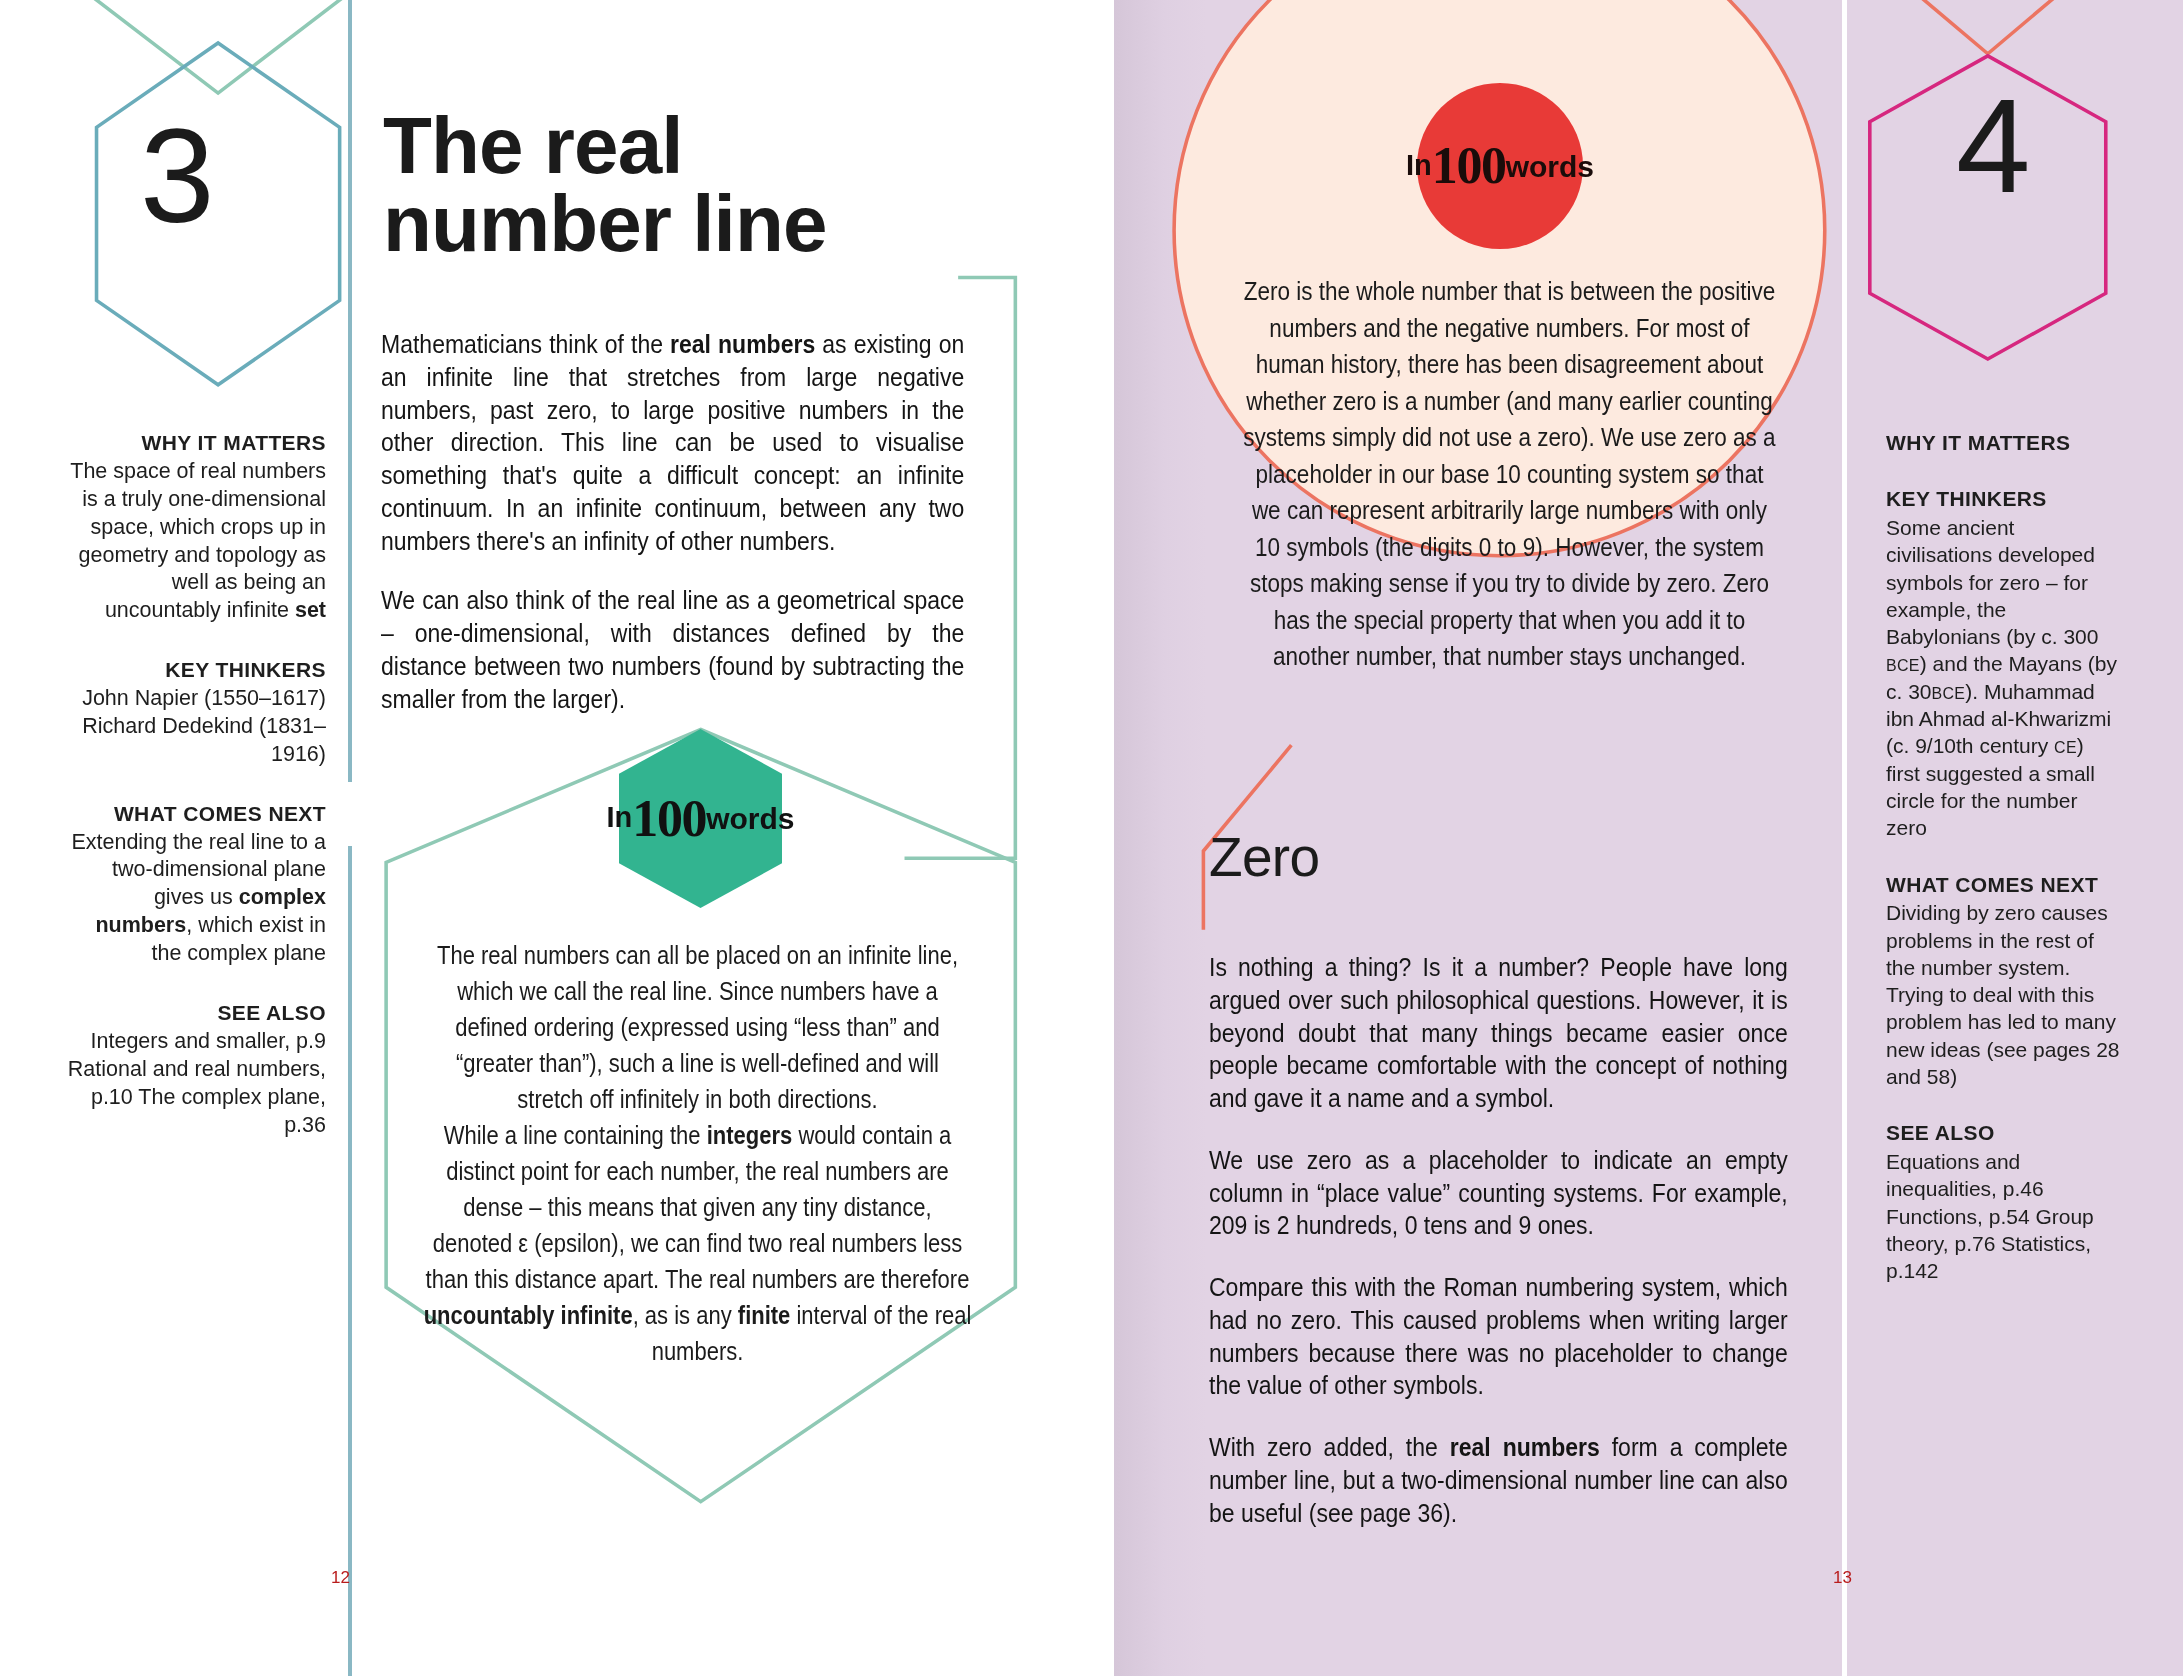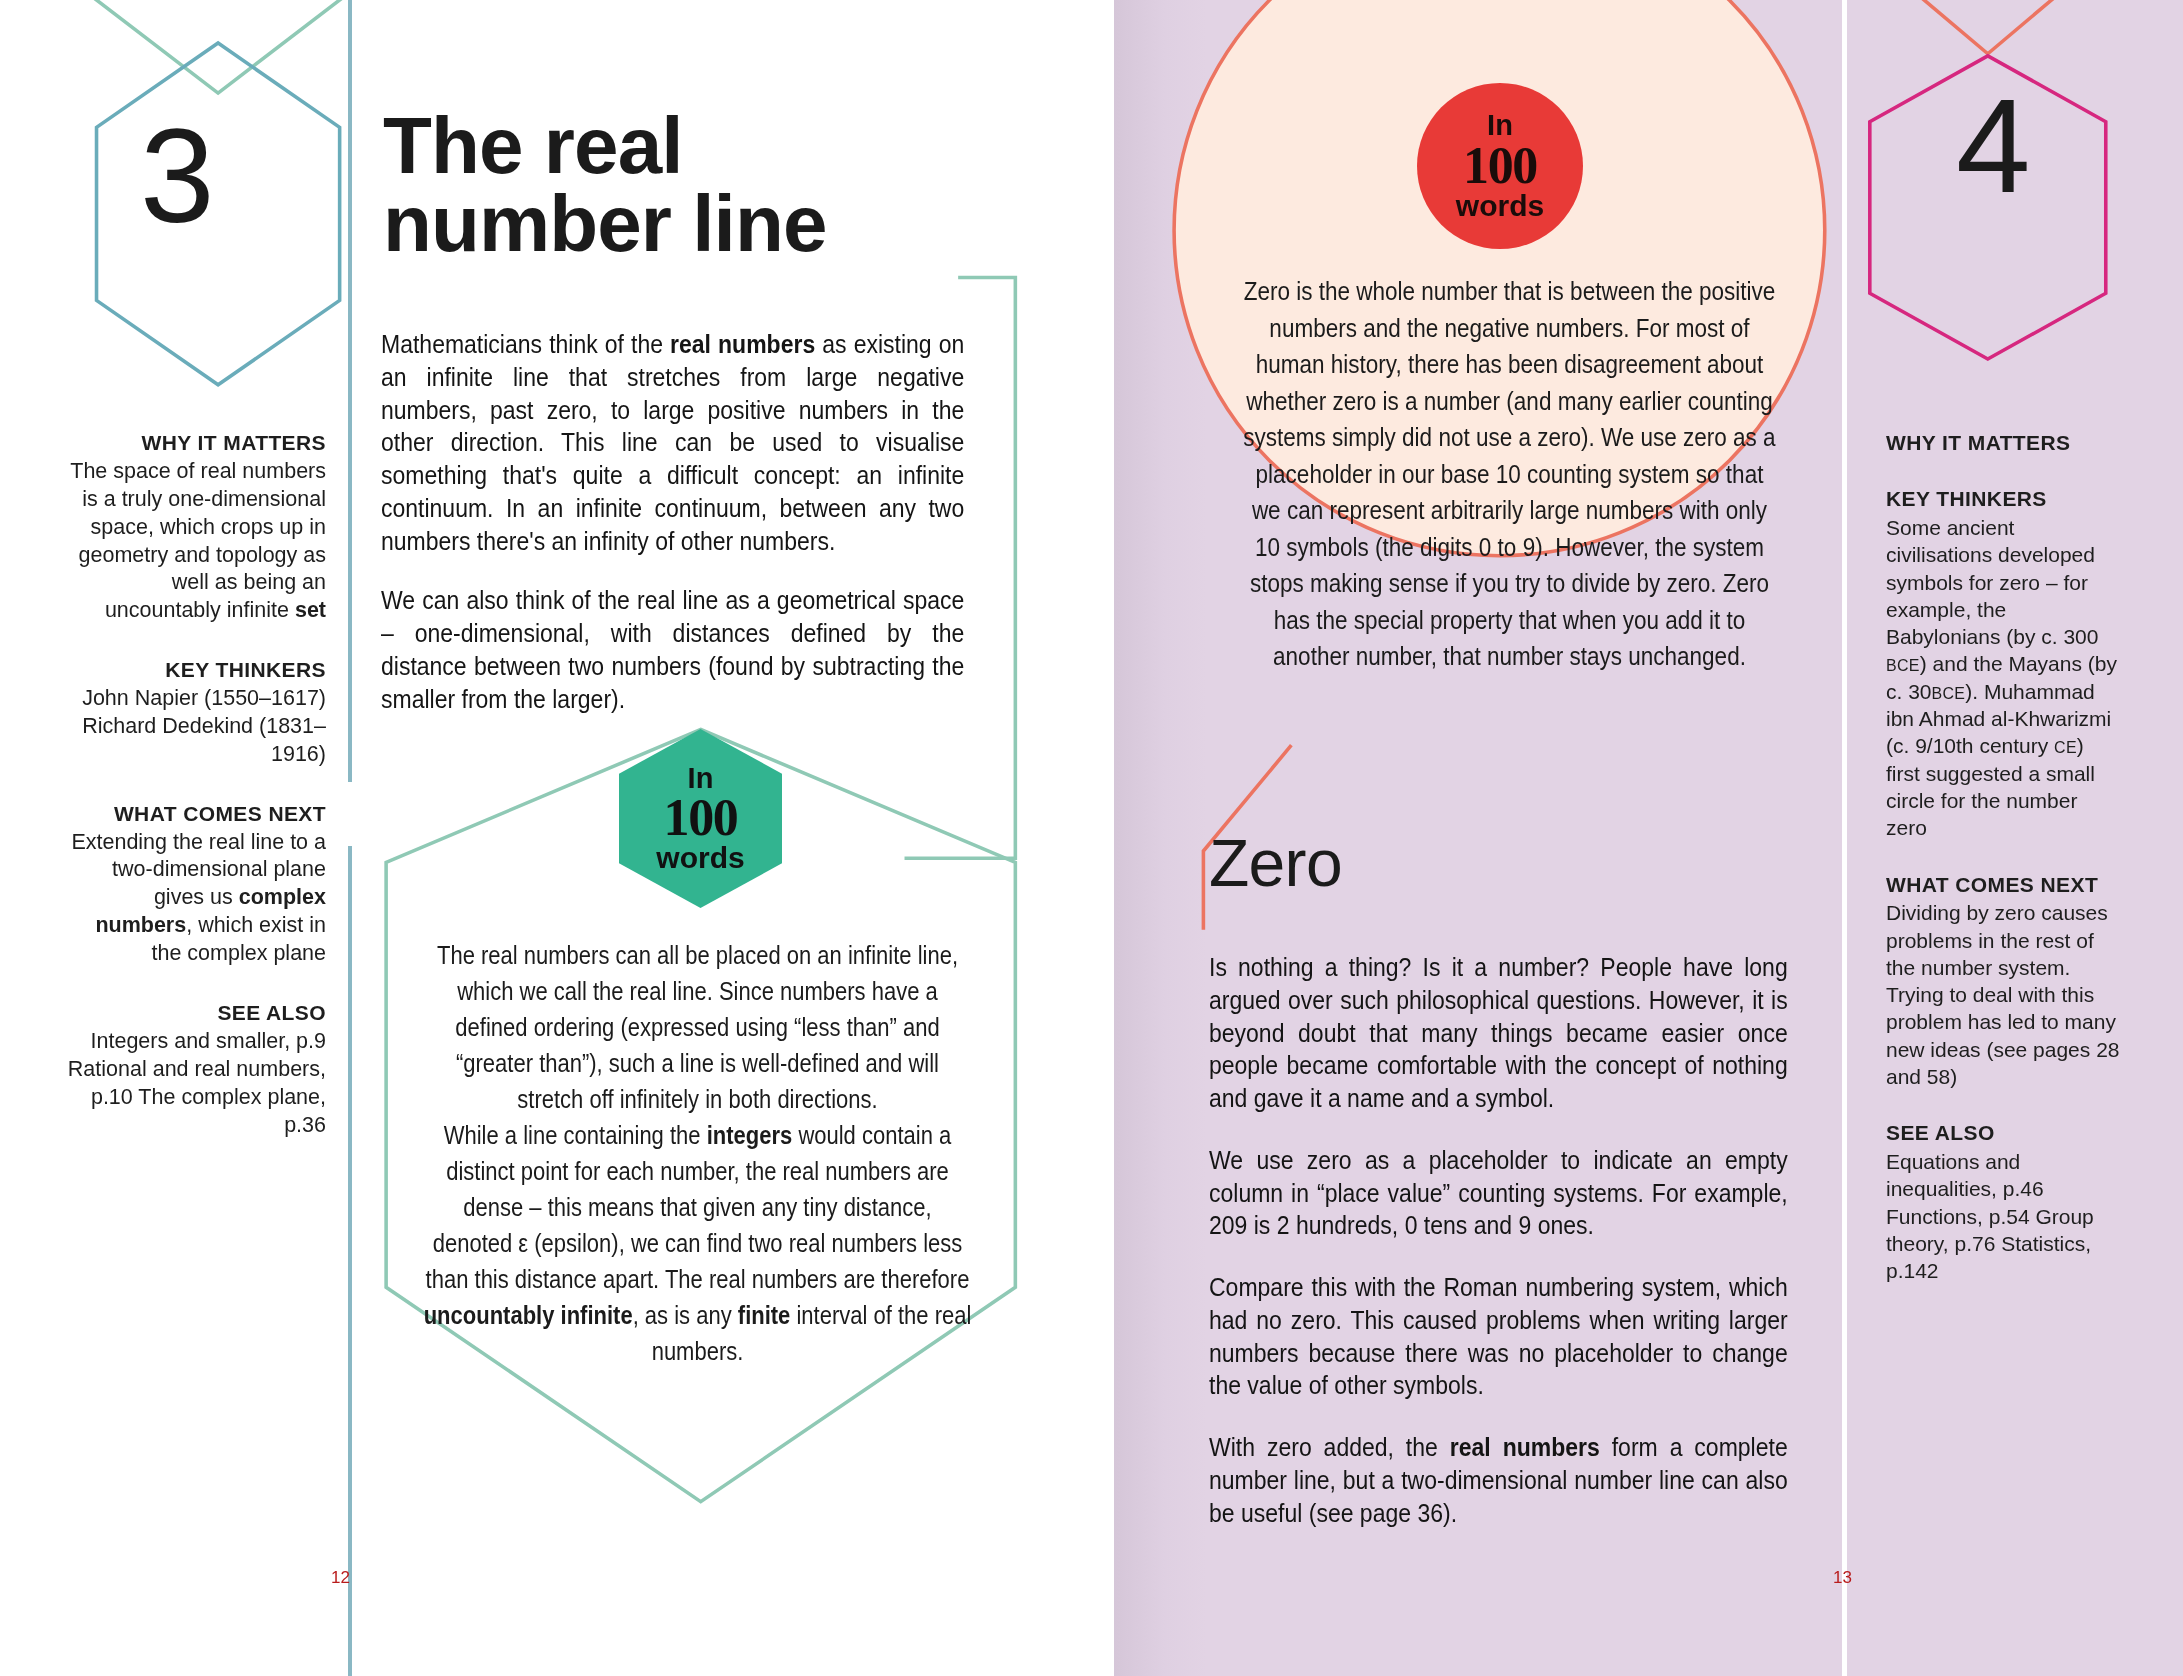--- a/index.html
+++ b/index.html
@@ -77,21 +77,21 @@
   .sidebar-right .sec{margin-bottom:29px;}
   .sidebar-right .sec:last-child{margin-bottom:0;}
   .sc{font-size:0.76em;letter-spacing:0.3px;}
 
   
   .badge-hex{position:absolute;left:619px;top:729px;width:163px;height:179px;}
   .badge-hex .shape{
     position:absolute;inset:0;background:#32b490;
     clip-path:polygon(50% 0%,100% 25%,100% 75%,50% 100%,0% 75%,0% 25%);
   }
-  .badge-txt{position:absolute;inset:0;display:flex;flex-direction:column;
+  .badge-txt{position:absolute;inset:0;display:flex;flex-direction:row;
      align-items:center;justify-content:center;color:#111;line-height:1;}
   .badge-in{font-size:29px;font-weight:700;margin-bottom:1.4px;}
   .badge-100{font-size:52px;font-weight:700;letter-spacing:-1.4px;line-height:0.92;font-family:Liberation Serif, serif;}
   .badge-words{font-size:30px;font-weight:700;margin-top:1.4px;}
 
   
   .badge-circ{position:absolute;left:1417px;top:83px;width:166px;height:166px;border-radius:50%;background:#e83a37;}
   .badge-circ .badge-txt{color:#1a0c0a;}
 
   
@@ -109,21 +109,21 @@
     position:absolute;left:1209px;top:273px;width:601px;
     text-align:center;color:#1b1b1b;
     font-size:25px;line-height:1.46;
     font-weight:300;
     transform:scaleX(0.90);transform-origin:center top;
   }
 
   
   .heading-right{
     position:absolute;left:1209px;top:830px;
-    font-size:66px;line-height:1;font-weight:300;color:#1b1b1b;letter-spacing:-0.7px;
+    font-size:55px;line-height:1;font-weight:300;color:#1b1b1b;letter-spacing:-0.7px;
   }
   .body-right{
     position:absolute;left:1209px;top:951px;width:629px;
     font-size:25px;line-height:1.31;color:#141414;
     text-align:justify;
     transform:scaleX(0.92);transform-origin:left top;
   }
   .body-right p{margin:0 0 29px 0;}
   .body-right p:last-child{margin-bottom:0;}
 

